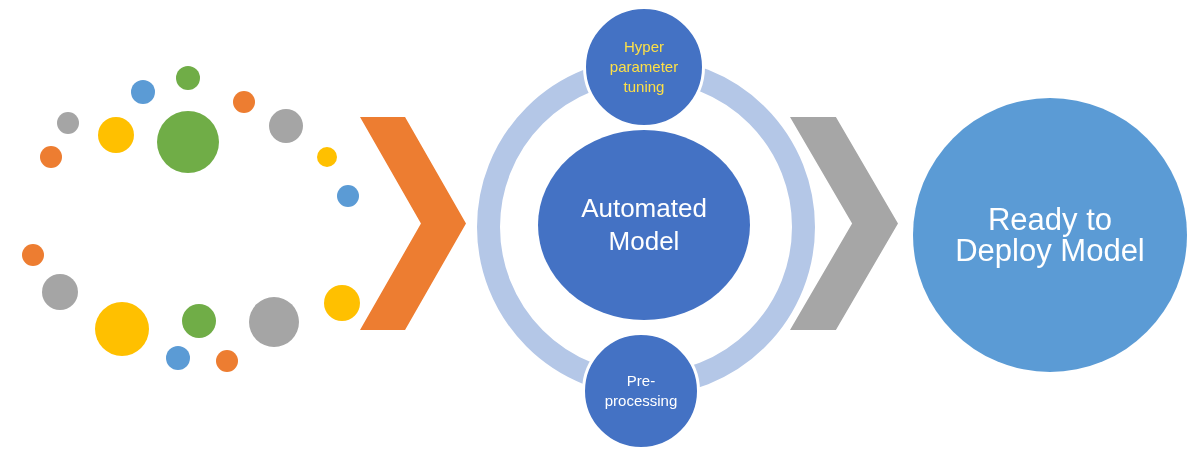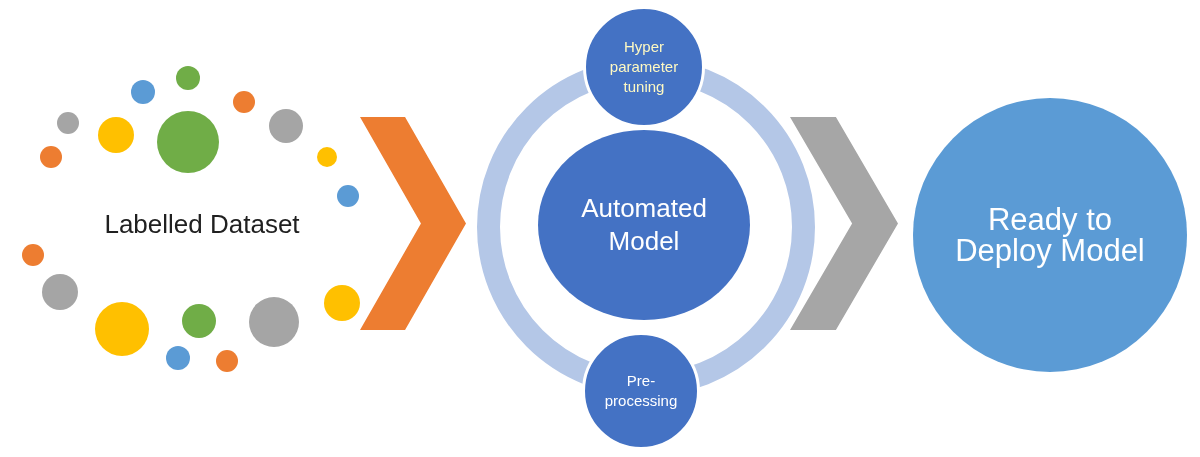--- a/index.html
+++ b/index.html
@@ -110,28 +110,27 @@
       <div class="dot" style="left: 337px; top: 185px; width: 22px; height: 22px; background: rgb(91, 155, 213);"></div>
       <div class="dot" style="left: 22px; top: 244px; width: 22px; height: 22px; background: rgb(237, 125, 49);"></div>
       <div class="dot" style="left: 42px; top: 274px; width: 36px; height: 36px; background: rgb(165, 165, 165);"></div>
       <div class="dot" style="left: 95px; top: 302px; width: 54px; height: 54px; background: rgb(255, 192, 0);"></div>
       <div class="dot" style="left: 182px; top: 304px; width: 34px; height: 34px; background: rgb(112, 173, 71);"></div>
       <div class="dot" style="left: 166px; top: 346px; width: 24px; height: 24px; background: rgb(91, 155, 213);"></div>
       <div class="dot" style="left: 216px; top: 350px; width: 22px; height: 22px; background: rgb(237, 125, 49);"></div>
       <div class="dot" style="left: 249px; top: 297px; width: 50px; height: 50px; background: rgb(165, 165, 165);"></div>
       <div class="dot" style="left: 324px; top: 285px; width: 36px; height: 36px; background: rgb(255, 192, 0);"></div>
     </div>
-  <div class="dataset-label" style="color: rgb(32, 32, 32);">Labelled Dataset</div>
 
   <div class="chevron first" style="background-color: rgb(237, 125, 49);"></div>
 
   <div class="ring" style="border-color: rgb(180, 199, 231);"></div>
 
   <div class="node hyper" style="background-color: rgb(68, 114, 196);">
-    <span class="node-label" style="color: #fef9c3;">Hyper
+    <span class="node-label" style="color: #fde047;">Hyper
 parameter
 tuning</span>
   </div>
 
   <div class="node model" style="background-color: rgb(68, 114, 196);">
     <span class="node-label" style="color: rgb(255, 255, 255);">Automated
 Model</span>
   </div>
 
   <div class="node pre" style="background-color: rgb(68, 114, 196);">

